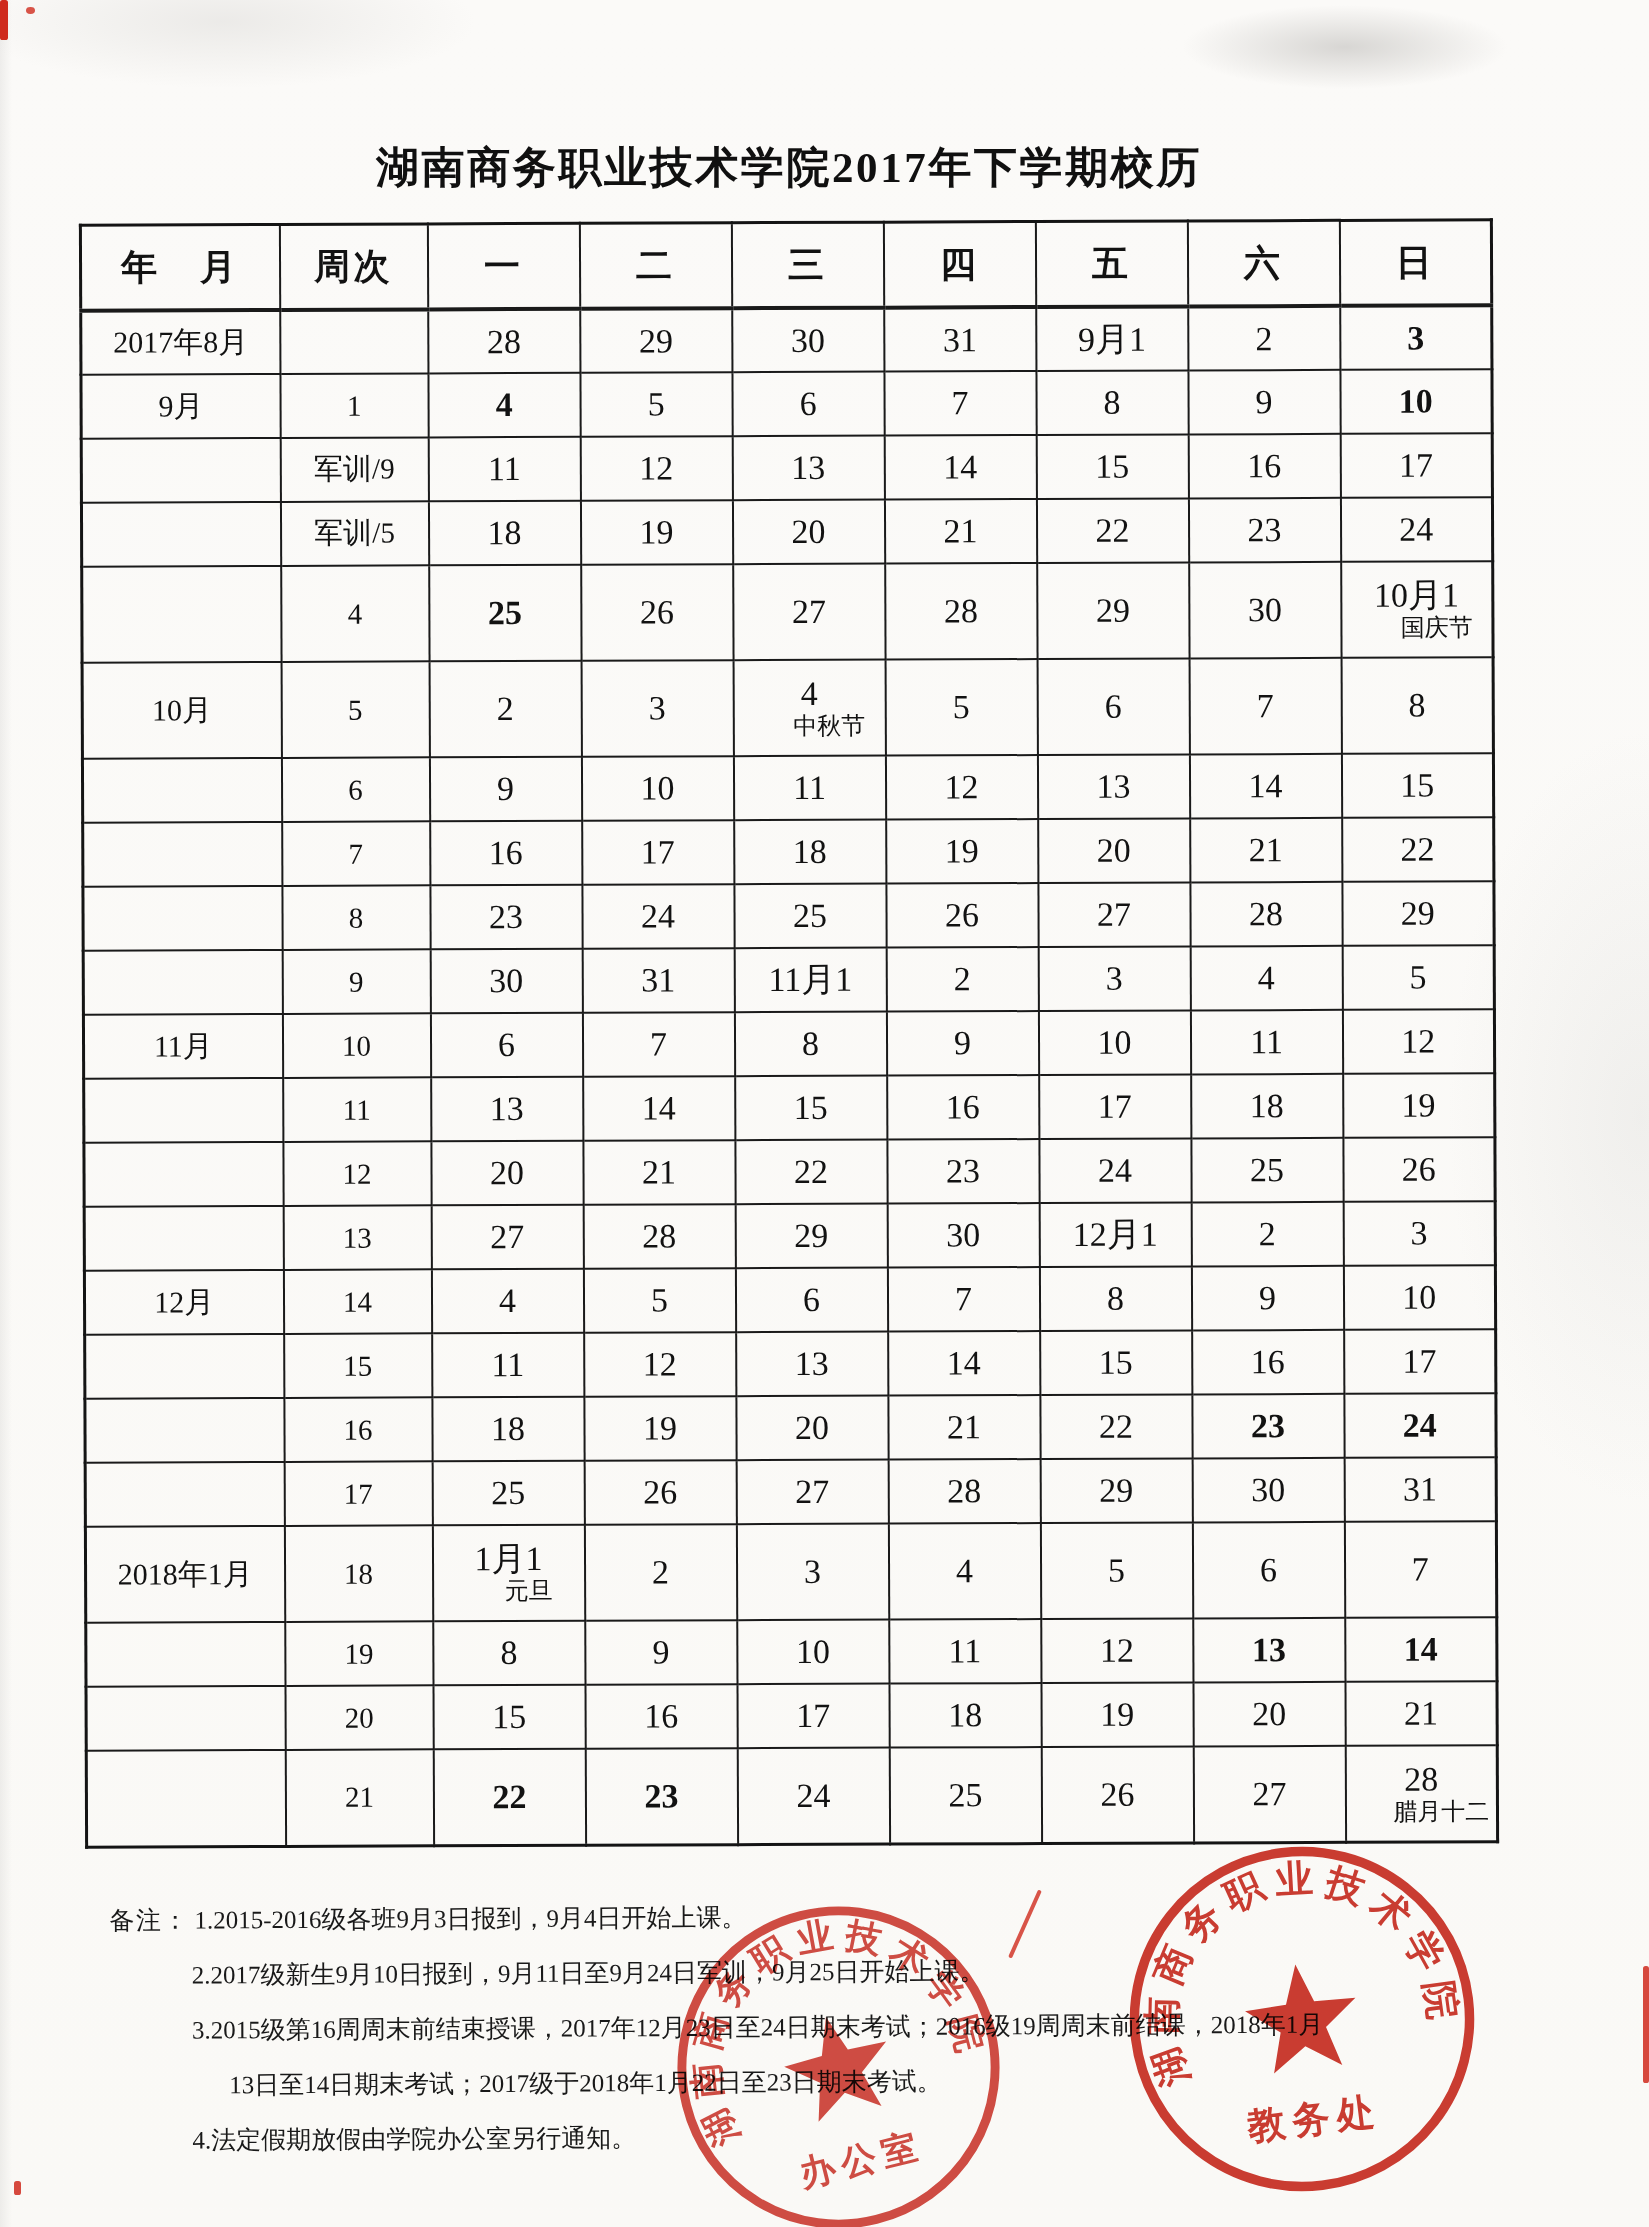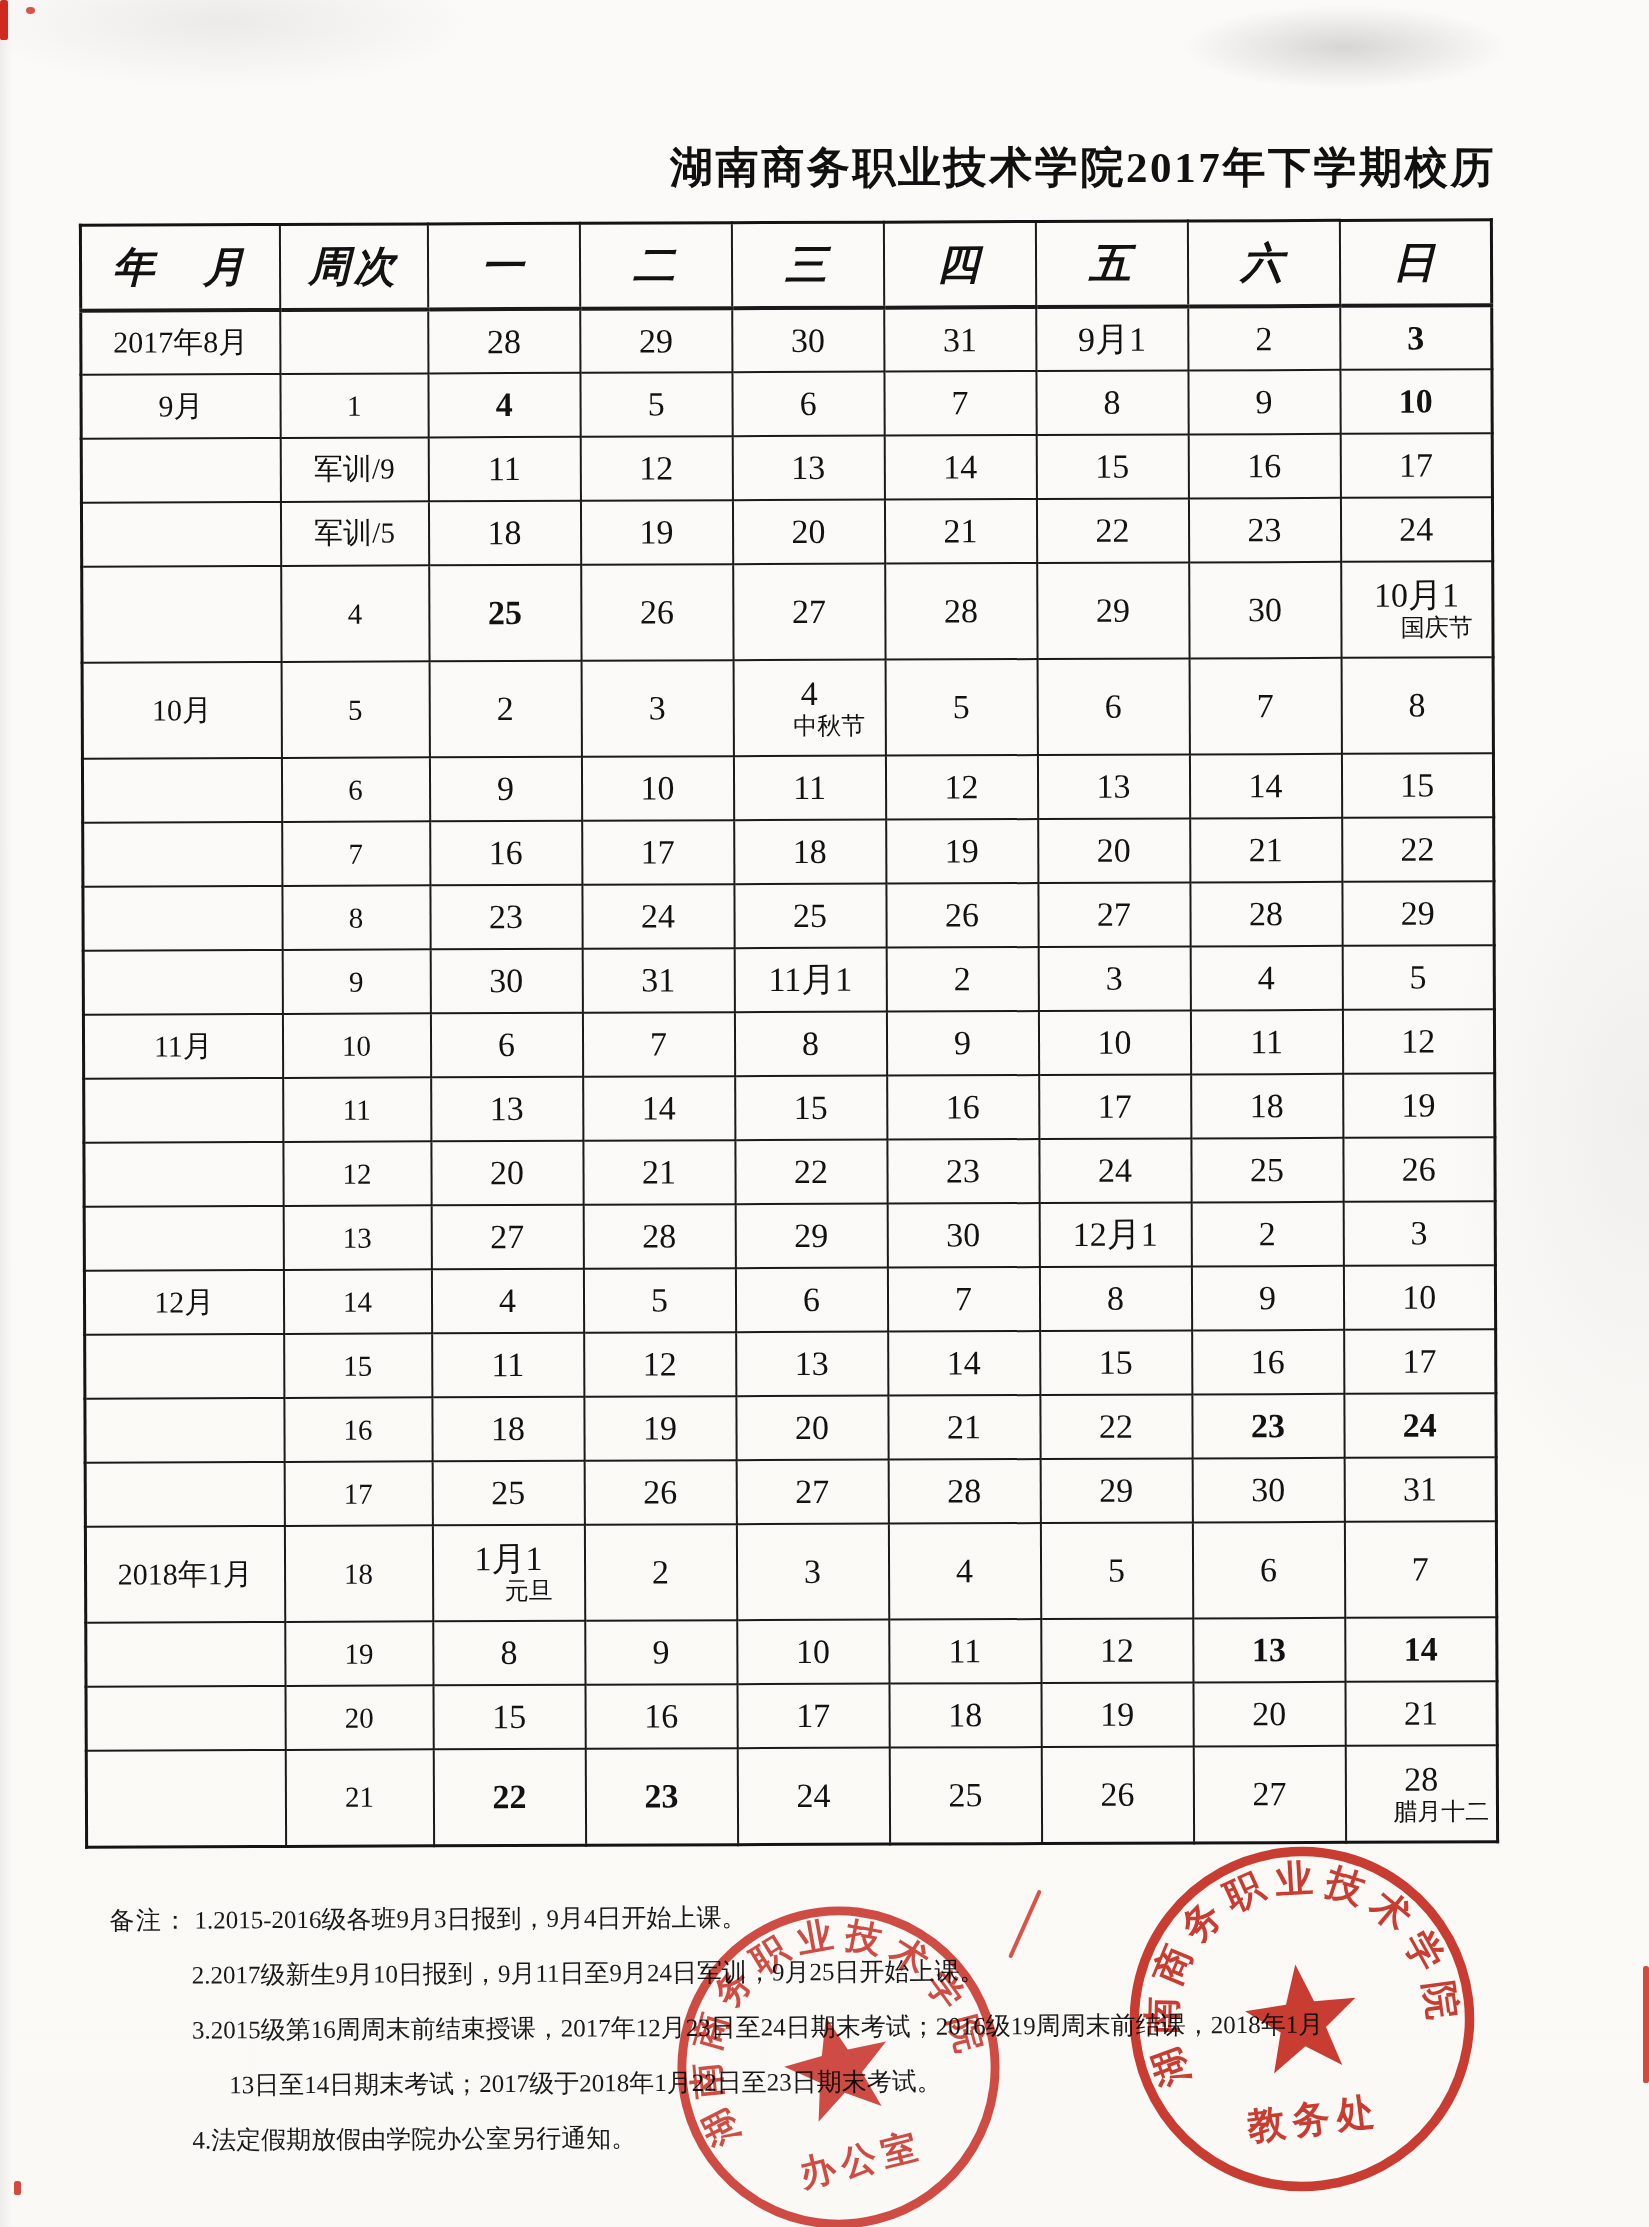--- a/index.html
+++ b/index.html
@@ -12,38 +12,37 @@
     position:relative;width:1650px;height:2227px;overflow:hidden;
     background:
       radial-gradient(ellipse 232px 60px at 1345px 47px, rgba(186,184,181,.55), transparent 70%),
       radial-gradient(ellipse 361px 95px at 223px 21.5px, rgba(200,198,195,.30), transparent 70%),
       radial-gradient(ellipse 258px 516px at 1641px 1117px, rgba(190,190,188,.18), transparent 75%),
       linear-gradient(90deg, rgba(120,120,120,.10), transparent 12px),
       linear-gradient(#fbfaf8,#faf9f6);
   }
   .title{
     position:absolute;left:82px;top:139px;width:1414px;
-    text-align:right;font-size:43px;font-weight:700;letter-spacing:2.6px;
+    text-align:center;font-size:43px;font-weight:700;letter-spacing:2.6px;
     color:#101010;white-space:nowrap;
   }
   table.cal{
     position:absolute;left:82px;top:221px;width:1414px;
     border-collapse:collapse;table-layout:fixed;
     transform:rotate(-0.22deg);
     background:transparent;
   }
   table.cal th,table.cal td{
     border:2.6px solid #1a1a1a;text-align:center;vertical-align:middle;padding:0;
     color:#121212;
   }
   table.cal{border:3.4px solid #141414;}
   table.cal thead th{
-    height:82px;font-size:42px;font-weight:700;letter-spacing:3.4px;
+    height:82px;font-size:36px;font-weight:700;letter-spacing:3.4px;
     border-bottom-width:4.3px;
-    font-style:italic;
   }
   table.cal tbody tr{height:64px;}
   table.cal tbody tr.tall{height:96px;}
   .month-cell{font-size:30px;margin-top:32px;}
   .week-cell{font-size:29px;}
   .day-cell{font-size:34px;}
   .day-cell .day-num{line-height:1.05;}
   .day-cell.b .day-num{font-weight:700;}
   .sub{font-size:24px;line-height:1.1;margin-top:1.7px;margin-left:40px;}
   .notes{

